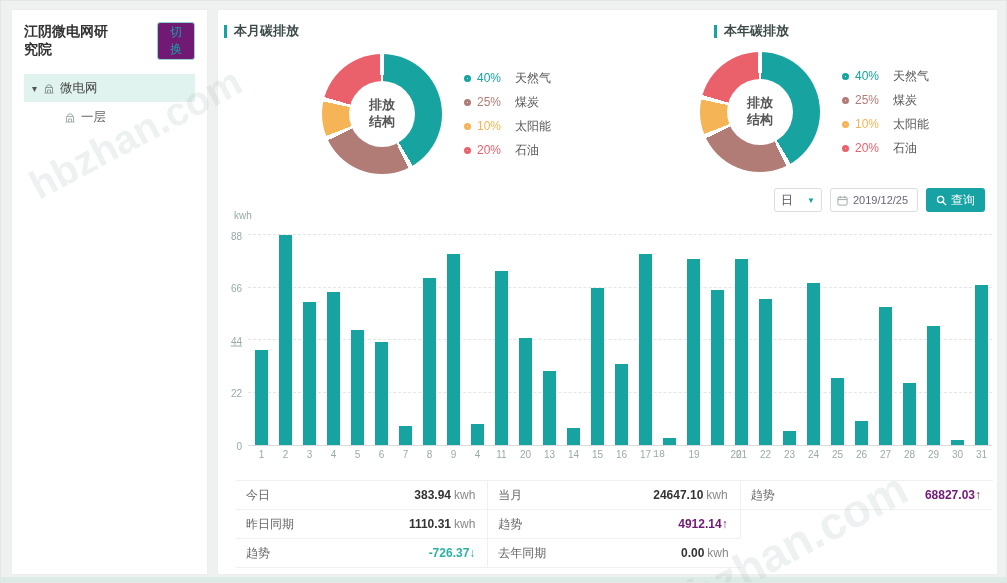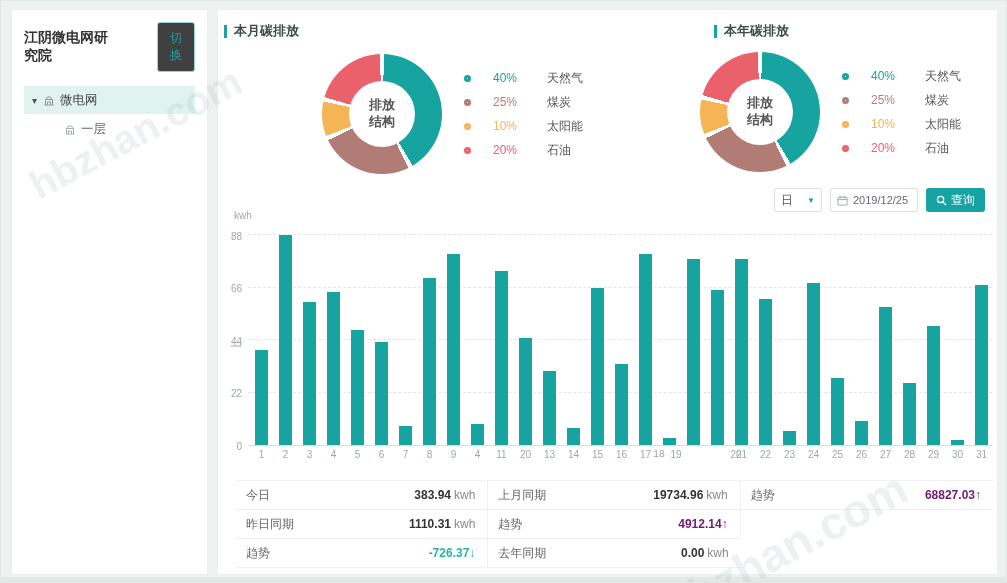--- a/index.html
+++ b/index.html
@@ -9,22 +9,22 @@
     background:#eef1f0;
     position:relative;
     overflow:hidden;
     border:1px solid #e2e7e6;
   }
   .panel { position:absolute; background:#fff; border:1px solid #ecefee; }
   
   #sidebar { left:10px; top:8px; width:197px; height:566px; padding:12px; }
   .side-head { display:flex; justify-content:space-between; align-items:center; }
   .side-title { font-size:14px; font-weight:bold; color:#333; }
-  .switch-btn { font-size:12px; color:#17a3a3; background:#404040; border:1px solid #93d6d0;
-    border-radius:3px; padding:7px 9px; cursor:pointer;margin-left:48px; }
+  .switch-btn { font-size:12px; color:#17a3a3; background:#701a75; border:1px solid #93d6d0;
+    border-radius:3px; padding:1px 9px; cursor:pointer;margin-left:48px; }
   .search-box { margin-top:16px; }
   .search-box input { width:100%; height:30px; border:1px solid #e3e6e6; border-radius:3px;
     padding:0 8px; font-size:12px; color:#666; outline:none;
     font-family:"Liberation Sans","DejaVu Sans",sans-serif; }
   .search-box input::placeholder { color:#c9cdcd; }
   .tree { margin-top:14px; font-size:12.5px; color:#555; }
   .tree-root { height:28px; display:flex; align-items:center; background:#e1f3ee; padding-left:8px;
     color:#444; cursor:pointer; }
   .tree-caret { font-size:10px; color:#555; margin-right:6px; }
   .tree-ico { margin-right:5px; display:inline-flex; }
@@ -38,21 +38,21 @@
   #head-year { left:496px; }
   
   .donut-group { position:absolute; display:flex; align-items:center; }
   #donut-group-month { left:104px; top:44px; }
   #donut-group-year { left:482px; top:42px; }
   .donut { width:120px; height:120px; border-radius:50%; position:relative; flex:0 0 auto; }
   .donut-hole { position:absolute; left:50%; top:50%; width:66px; height:66px; margin:-33px 0 0 -33px;
     background:#fff; border-radius:50%; display:flex; flex-direction:column;
     align-items:center; justify-content:center; font-size:13px; font-weight:bold; color:#555; line-height:1.3; }
   .legend { margin-left:22px; display:flex; flex-direction:column; gap:7px; }
-  .legend-item { display:flex; align-items:center; font-size:12px; white-space:nowrap;gap:16px; }
+  .legend-item { display:flex; align-items:center; font-size:12px; white-space:nowrap; }
   .legend-ring { width:7px; height:7px; border-radius:50%; border:3px solid #999; background:#fff; margin-right:6px; }
   .legend-pct { width:32px; }
   .legend-name { color:#555; margin-left:6px; }
   
   #controls { position:absolute; top:178px; right:12px; display:flex; gap:8px; height:24px; align-items:center; }
   .ctl-select { width:48px; height:24px; border:1px solid #ddd; border-radius:3px; display:flex;
     align-items:center; justify-content:space-between; padding:0 6px; font-size:12px; color:#556; cursor:pointer; background:#fff; }
   .ctl-select .arrow { font-size:8px; color:#17a3a3; }
   .ctl-date { width:88px; height:24px; border:1px solid #ddd; border-radius:3px; display:flex;
     align-items:center; gap:5px; padding:0 6px; font-size:11px; color:#667; background:#fff; cursor:pointer; }
@@ -251,21 +251,21 @@
       <span class="xtick" style="left: 315.5px;">14</span>
       <div class="bar" style="left: 343px; width: 13px; height: 157.5px; background: rgb(23, 163, 160);"></div>
       <span class="xtick" style="left: 339.5px;">15</span>
       <div class="bar" style="left: 367px; width: 13px; height: 81.1364px; background: rgb(23, 163, 160);"></div>
       <span class="xtick" style="left: 363.5px;">16</span>
       <div class="bar" style="left: 391px; width: 13px; height: 190.909px; background: rgb(23, 163, 160);"></div>
       <span class="xtick" style="left: 387.5px;">17</span>
       <div class="bar" style="left: 415px; width: 13px; height: 7.15909px; background: rgb(23, 163, 160);"></div>
       <span class="xtick" style="left: 401px; font-family: Liberation Mono, monospace;">18</span>
       <div class="bar" style="left: 439px; width: 13px; height: 186.136px; background: rgb(23, 163, 160);"></div>
-      <span class="xtick" style="left: 418px;">19</span>
+      <span class="xtick" style="left: 436px;">19</span>
       <div class="bar" style="left: 463px; width: 13px; height: 155.114px; background: rgb(23, 163, 160);"></div>
       <span class="xtick" style="left: 478px;">20</span>
       <div class="bar" style="left: 487px; width: 13px; height: 186.136px; background: rgb(23, 163, 160);"></div>
       <span class="xtick" style="left: 483.5px;">21</span>
       <div class="bar" style="left: 511px; width: 13px; height: 145.568px; background: rgb(23, 163, 160);"></div>
       <span class="xtick" style="left: 507.5px;">22</span>
       <div class="bar" style="left: 535px; width: 13px; height: 14.3182px; background: rgb(23, 163, 160);"></div>
       <span class="xtick" style="left: 531.5px;">23</span>
       <div class="bar" style="left: 559px; width: 13px; height: 162.273px; background: rgb(23, 163, 160);"></div>
       <span class="xtick" style="left: 555.5px;">24</span>
@@ -292,22 +292,22 @@
       </div>
       <div class="cell colsep">
         <span class="lbl">昨日同期</span>
         <span class="val">1110.31<span class="unit">kwh</span></span>
       </div>
       <div class="cell colsep">
         <span class="lbl">趋势</span>
         <span class="val down">-726.37↓</span>
       </div>
       <div class="cell colsep">
-        <span class="lbl">上月同期</span>
-        <span class="val">19734.96<span class="unit">kwh</span></span>
+        <span class="lbl">当月</span>
+        <span class="val">24647.10<span class="unit">kwh</span></span>
       </div>
       <div class="cell colsep">
         <span class="lbl">趋势</span>
         <span class="val up">4912.14↑</span>
       </div>
       <div class="cell">
         <span class="lbl">去年同期</span>
         <span class="val">0.00<span class="unit">kwh</span></span>
       </div>
       <div class="cell">

